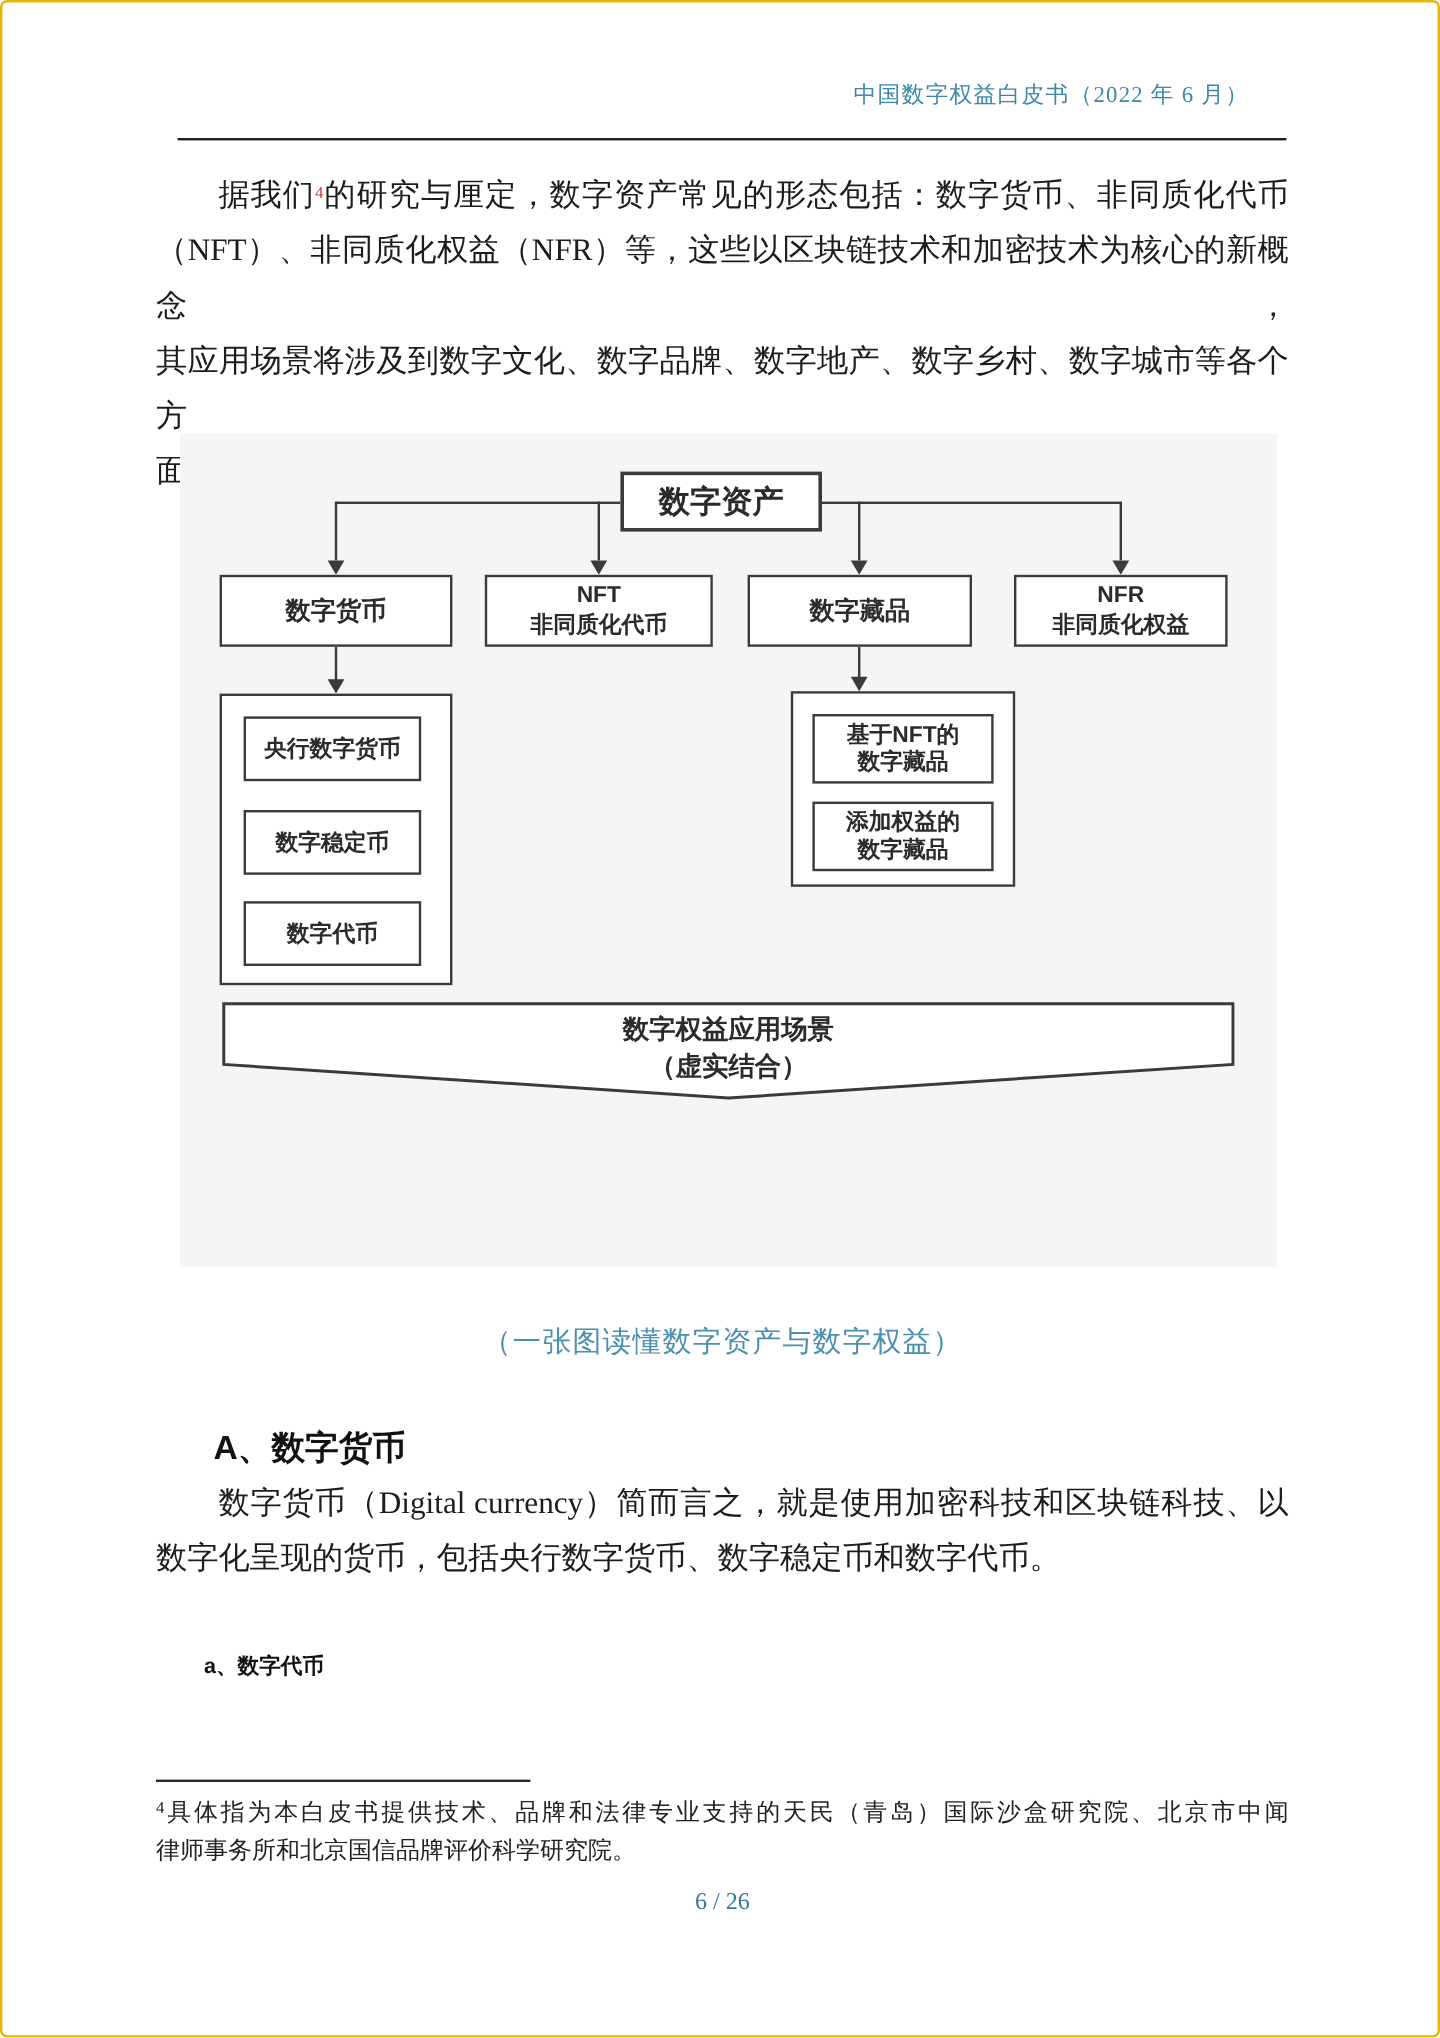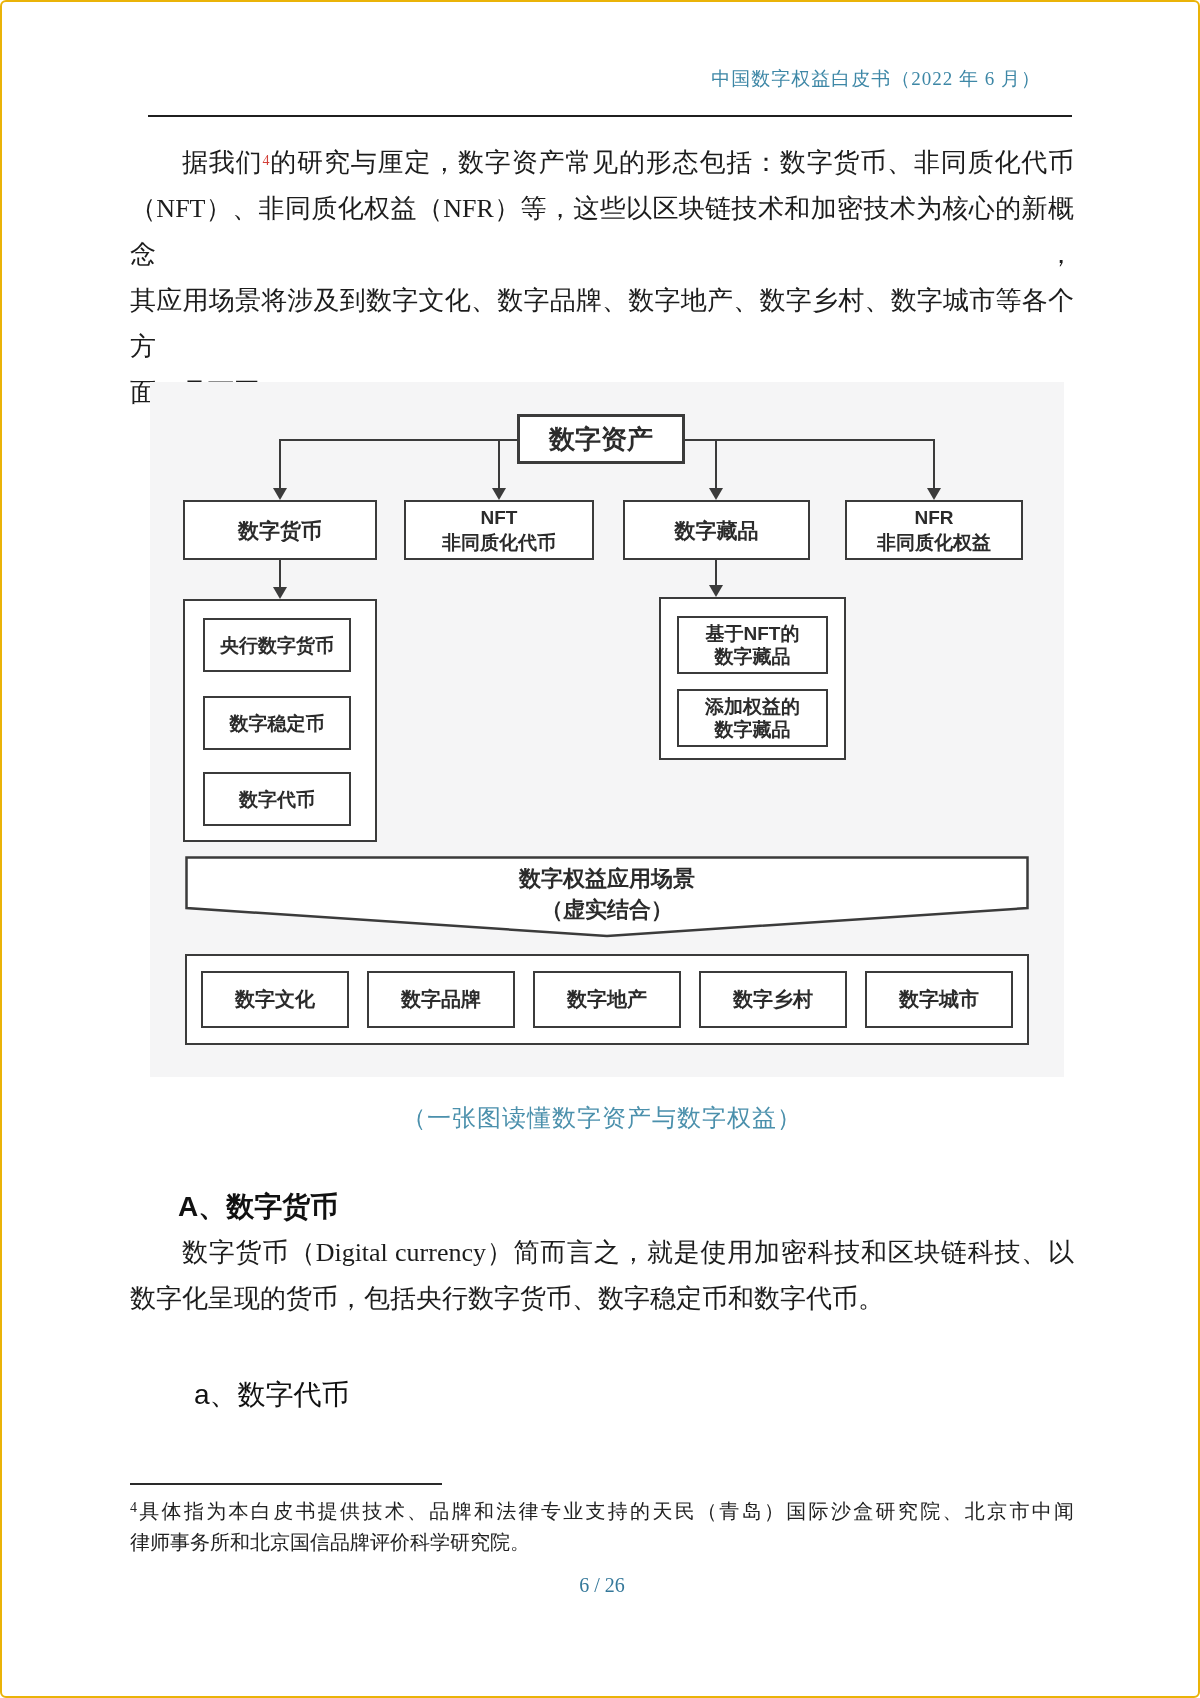--- a/index.html
+++ b/index.html
@@ -15,32 +15,32 @@
   .para{position:absolute;left:128px;width:944px;font-size:26px;line-height:46px;color:#1c1c1c;}
   .pline{text-align:justify;}
   .pline.just{text-align-last:justify;}
   .pline.ind{text-indent:52px;}
   sup.ref{font-size:14px;vertical-align:6px;line-height:0;}
   sup.ref.red{color:#d23f38;}
   .p1{top:138px;}
   .p2{top:1228px;}
   .h-a{position:absolute;left:176px;top:1186px;font-size:28px;font-weight:700;
        font-family:"Liberation Sans", sans-serif;color:#111;}
-  .h-b{position:absolute;left:192px;top:1374px;font-size:28px;font-weight:400;
+  .h-b{position:absolute;left:168px;top:1374px;font-size:18px;font-weight:700;
        font-family:"Liberation Sans", sans-serif;color:#111;}
   .caption{position:absolute;left:128px;top:1100px;width:944px;text-align:center;
        font-size:24px;color:#4b90ac;letter-spacing:1px;}
   
   .fnsep{position:absolute;left:128px;top:1481px;width:312px;height:2px;background:#2a2a2a;}
   .footnote{position:absolute;left:128px;top:1494px;width:944px;font-size:20px;line-height:31px;color:#222;}
   .footnote .pline.just{text-align-last:justify;}
   .pagenum{position:absolute;left:128px;top:1572px;width:944px;text-align:center;
        font-size:20px;font-weight:400;color:#35789a;}
   
-  .diagram{position:absolute;left:148px;top:380px;width:914px;height:695px;background:#f5f5f6;
+  .diagram{position:absolute;left:148px;top:359px;width:914px;height:695px;background:#f5f5f6;
        font-family:"Liberation Sans", sans-serif;color:#2b2b2b;}
   .dbox{position:absolute;background:#fff;border:2px solid #3b3b3b;box-sizing:border-box;
        display:flex;flex-direction:column;align-items:center;justify-content:center;
        font-weight:600;text-align:center;}
   .dbox span:empty{display:none;}
   .root-box{left:367px;top:32px;width:168px;height:50px;font-size:26px;font-weight:700;border-width:3px;z-index:3;}
   .lvl2{top:118px;height:60px;font-size:21px;line-height:25px;z-index:2;}
   .b0{left:33px;width:194px;}
   .b1{left:254px;width:190px;font-size:19px;}
   .b2{left:473px;width:187px;}
@@ -148,27 +148,20 @@
     <div class="banner">
       <svg width="844" height="82" viewBox="0 0 844 82">
         <polygon points="1.5,1.5 842.5,1.5 842.5,52 422,80 1.5,52" fill="#ffffff" stroke="#3b3b3b" stroke-width="2.5"></polygon>
       </svg>
       <div class="btxt">
         <div>数字权益应用场景</div>
         <div>（虚实结合）</div>
       </div>
     </div>
 
-    <div class="container-box cont-bottom">
-      <div class="scene">数字文化</div>
-      <div class="scene">数字品牌</div>
-      <div class="scene">数字地产</div>
-      <div class="scene">数字乡村</div>
-      <div class="scene">数字城市</div>
-    </div>
   </div>
 
   <div class="caption">（一张图读懂数字资产与数字权益）</div>
 
   <div class="h-a">A、数字货币</div>
   <div class="para p2">
     <div class="pline ind just">数字货币（Digital currency）简而言之，就是使用加密科技和区块链科技、以</div>
     <div class="pline">数字化呈现的货币，包括央行数字货币、数字稳定币和数字代币。</div>
   </div>
 

